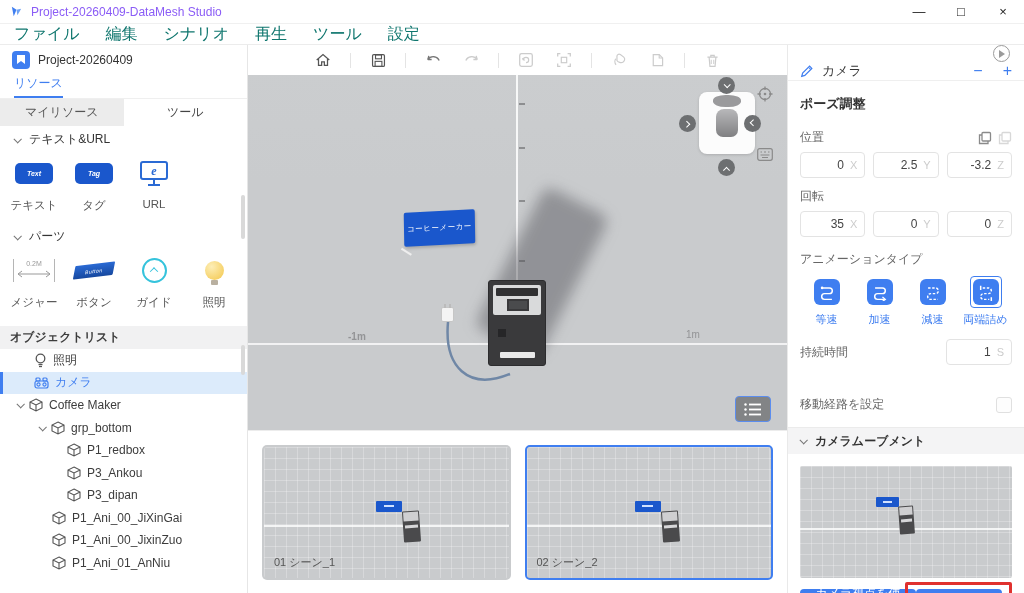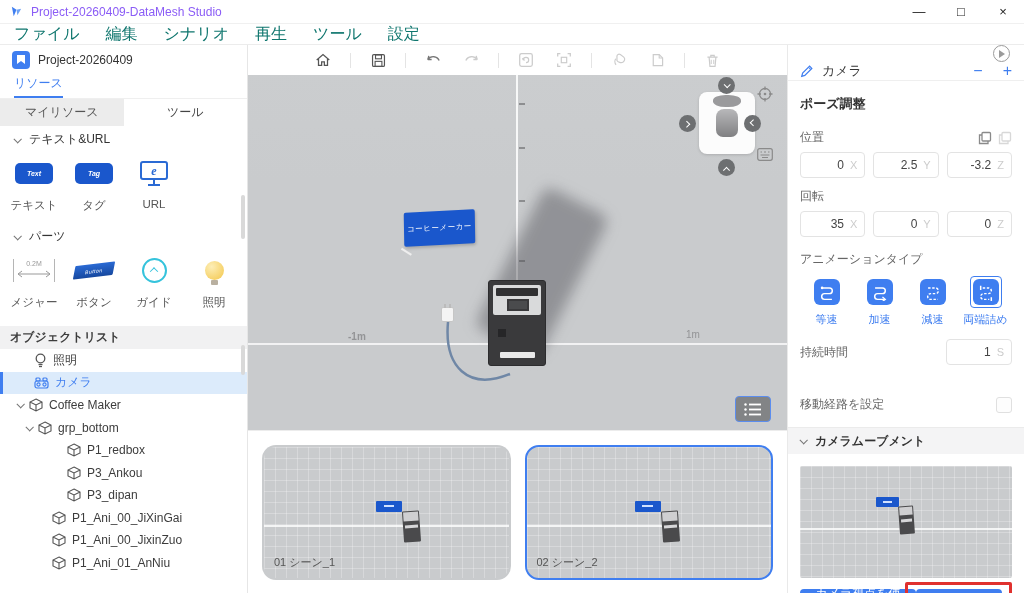--- a/index.html
+++ b/index.html
@@ -54,21 +54,21 @@
 
   .objlist-header { height:23px; background:#f1f1f2; display:flex; align-items:center; padding-left:10px; font-weight:bold; color:#3c3c3c; margin-top:6px; }
   .objlist { flex:1; overflow:hidden; }
   .obj-row { height:22.5px; display:flex; align-items:center; gap:6px; color:#3c3c3c; }
   .obj-row .cv { flex:none; }
   .obj-row svg { flex:none; }
   .obj-row.selected { background:#dcebfb; color:#3f7ef0; box-shadow:inset 3px 0 0 #3f7ef0; }
   .pad-a { padding-left:34px; } 
   .pad-ac { padding-left:17px; } 
   .pad-b { padding-left:52px; } 
-  .pad-bc { padding-left:18px;margin-left:8px; } 
+  .pad-bc { padding-left:39px; } 
   .pad-c { padding-left:67px; } 
   .scroll-thumb { position:absolute; right:2px; width:4px; border-radius:2px; background:#d9d9d9; }
 
   
   .toolbar { height:30px; display:flex; align-items:center; justify-content:center; gap:16px; background:#fff; }
   .tb { display:flex; align-items:center; justify-content:center; width:22px; height:22px; }
   .sep { width:1px; height:15px; background:#e4e4e4; }
 
   
   .viewport { position:relative; height:355px; background:#c9cbcd; overflow:hidden; }
@@ -100,21 +100,21 @@
   .gz-head { position:absolute; left:17px; top:17px; width:22px; height:28px; background:linear-gradient(#b8b8ba,#808082); border-radius:8px 8px 7px 7px; }
   .gz-btn { position:absolute; width:17px; height:17px; border-radius:50%; background:#6d6f71; display:flex; align-items:center; justify-content:center; }
   .gz-btn .cv { border-color:#fff; width:5px; height:5px; }
   .compass { position:absolute; right:0; top:6px; }
   .keypad { position:absolute; right:0; top:68px; }
   .list-btn { position:absolute; right:16px; bottom:8px; width:36px; height:26px; background:#828486; border:1.5px solid #5b8def; border-radius:4px;
      display:flex; align-items:center; justify-content:center; }
 
   
   .scenes { height:163px; background:#fff; display:flex; gap:14px; padding:14px 14px 0 14px; border-top:1px solid #ececec; }
-  .scene { width:249px; height:135px; background:#c9cbcd; border-radius:14px; border:2px solid transparent; position:relative; overflow:hidden; }
+  .scene { width:249px; height:135px; background:#c9cbcd; border-radius:5px; border:2px solid transparent; position:relative; overflow:hidden; }
   .scene.selected { border-color:#3f7ef0; }
   .mini-grid { position:absolute; inset:0;
      background-image:linear-gradient(rgba(255,255,255,.25) 1px, rgba(255,255,255,0) 1px),
                       linear-gradient(90deg, rgba(255,255,255,.25) 1px, rgba(255,255,255,0) 1px);
      background-size:11px 11px; }
   .mini-hline { position:absolute; left:0; right:0; height:2px; background:rgba(255,255,255,.8); }
   .mini-tag { position:absolute; background:#1a57cc; border-radius:1px; }
   .mini-tag::after { content:""; position:absolute; left:30%; top:40%; width:40%; height:2px; background:#cfe0ff; }
   .mini-machine { position:absolute; background:#4a4a4c; transform:rotate(-4deg); border-radius:1px; }
   .mini-machine::before { content:""; position:absolute; left:1px; top:1px; right:1px; height:30%; background:#cfcfd1; }

